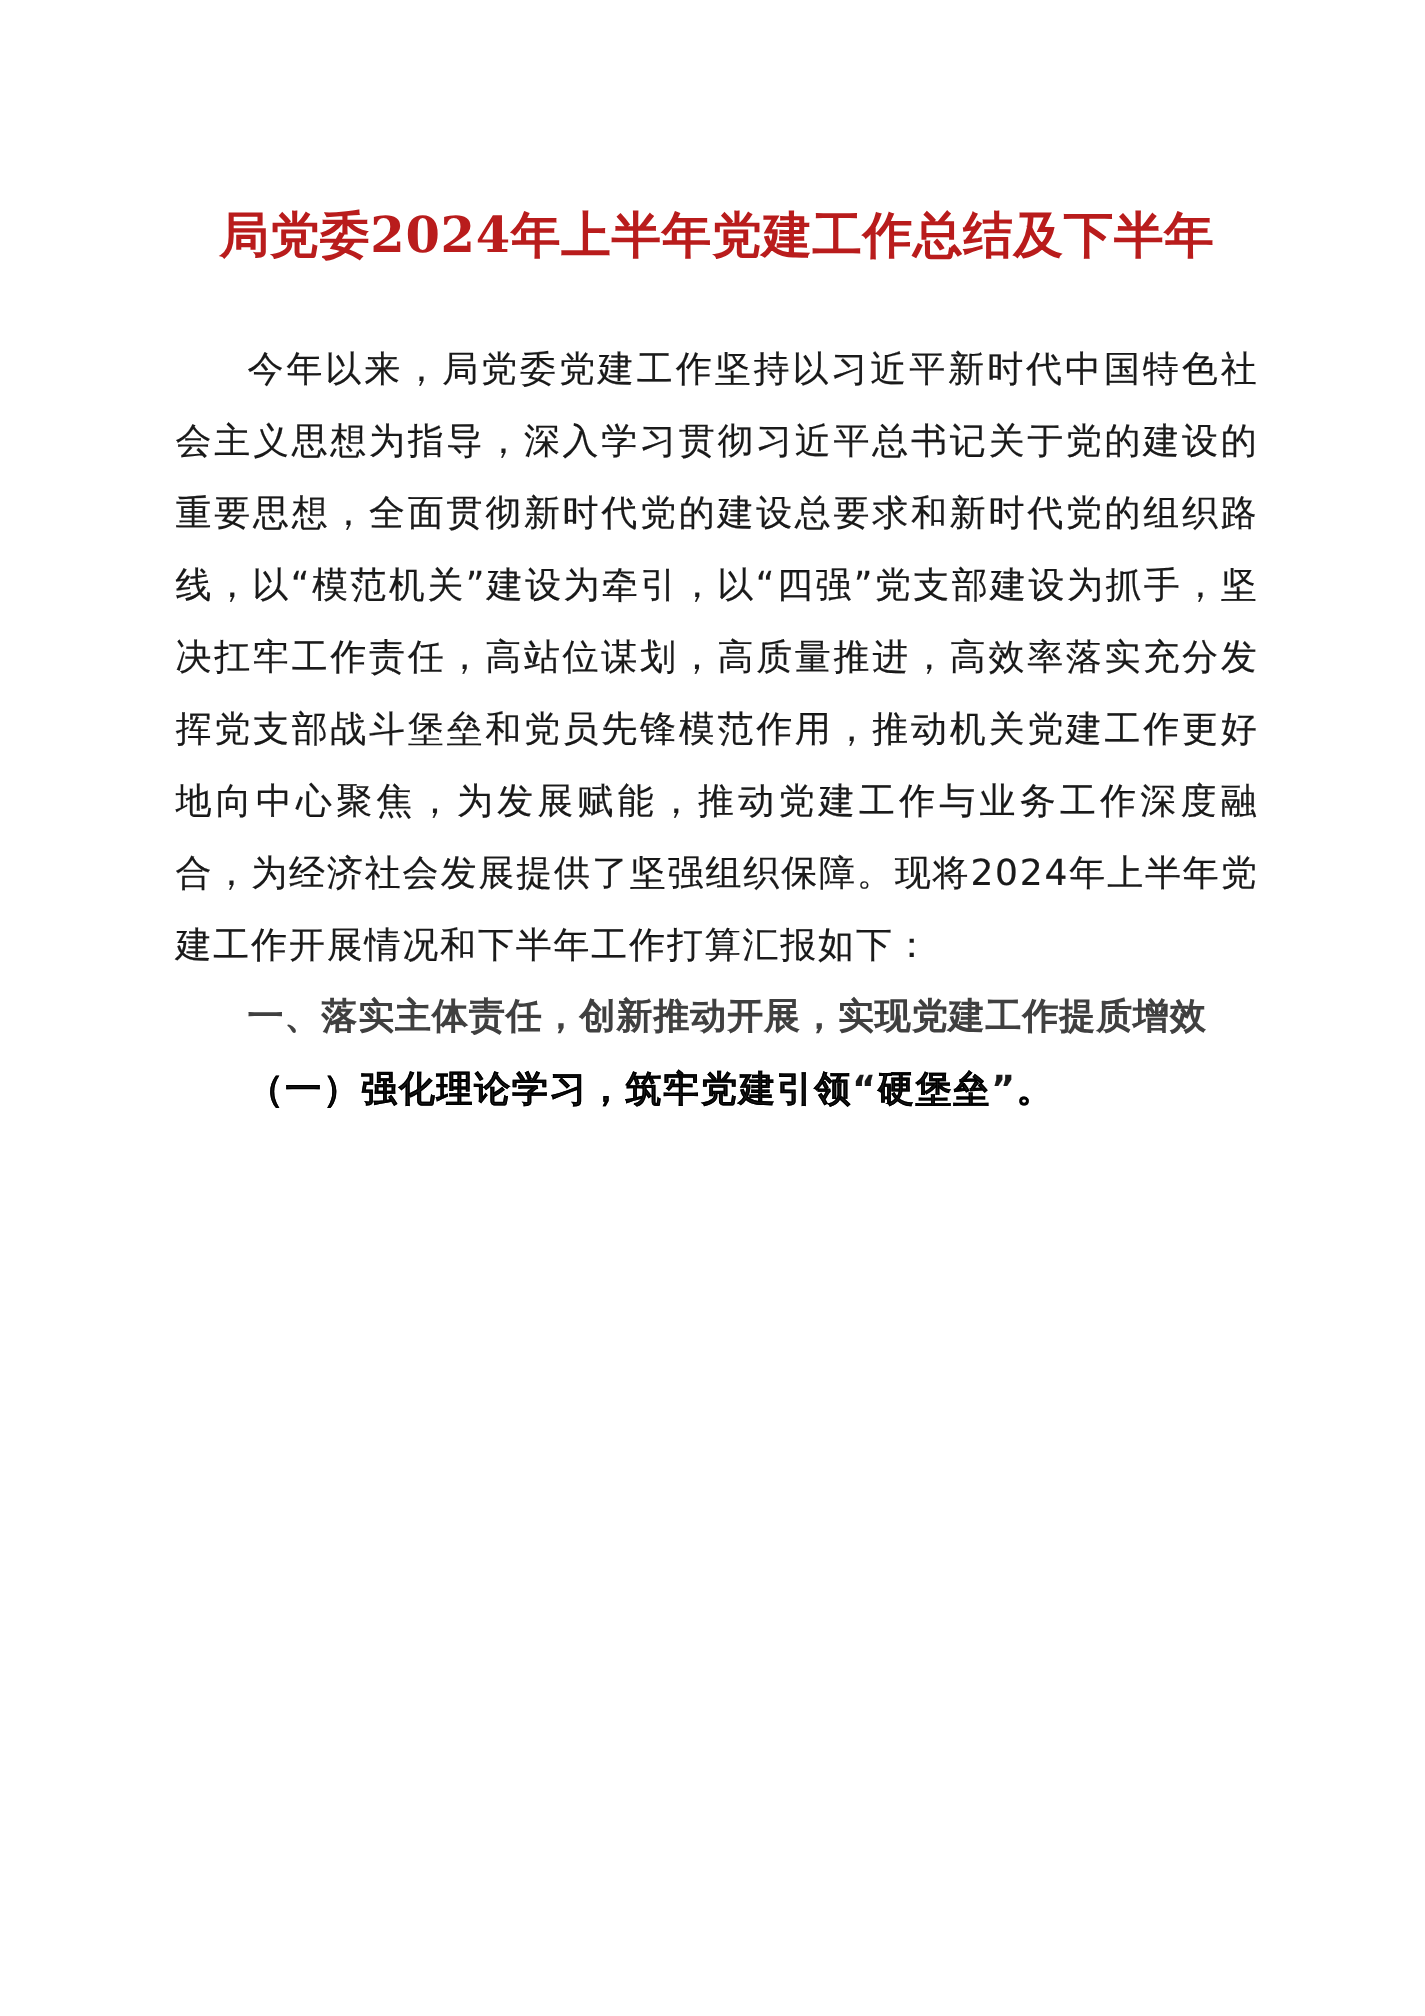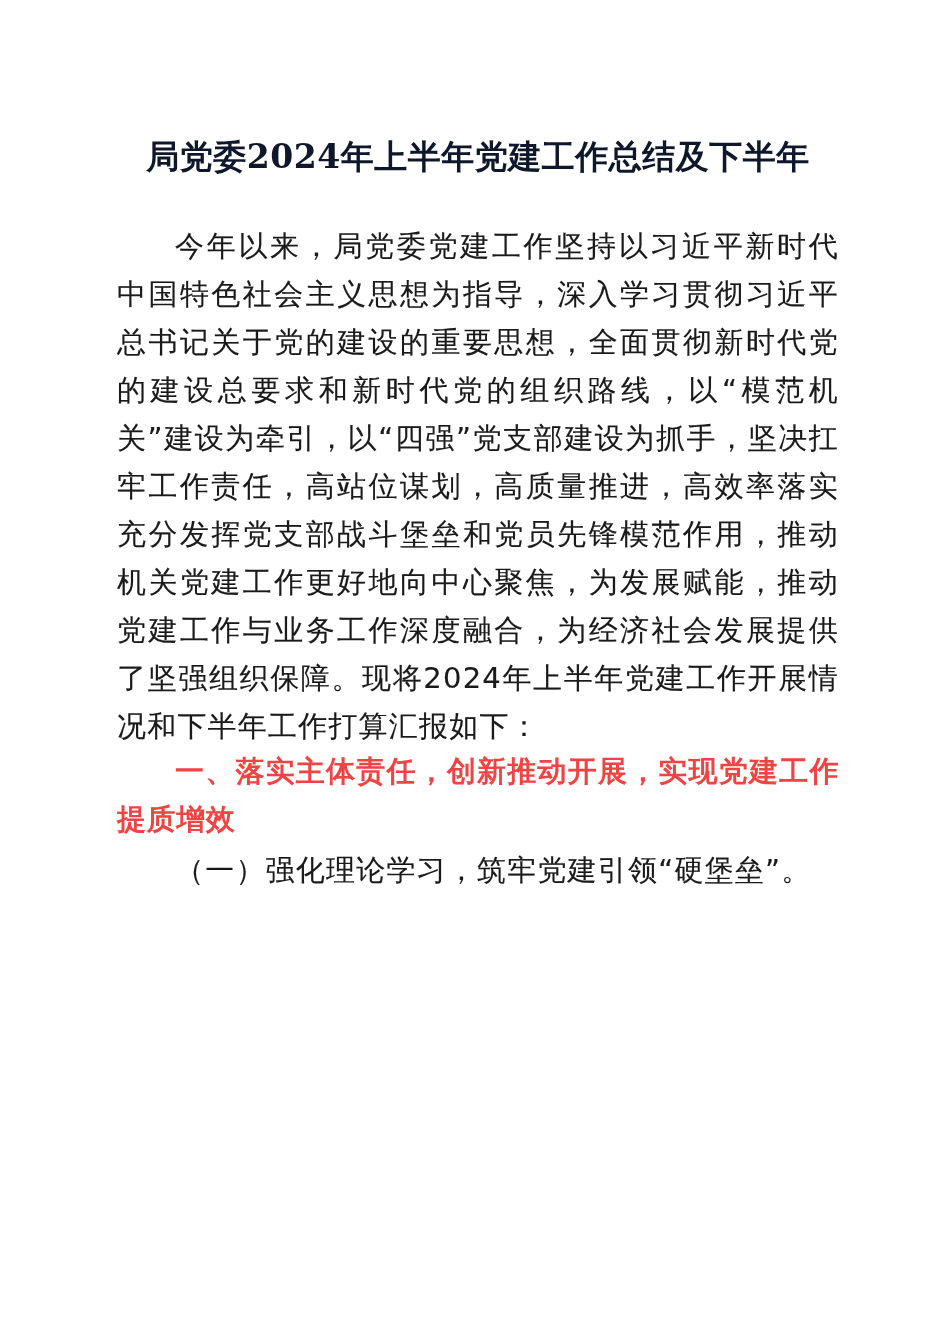--- a/index.html
+++ b/index.html
@@ -33,60 +33,60 @@
   
   .doc-title {
     font-family: "DejaVu Serif", "Liberation Serif", serif;
     font-weight: bold;
     font-size: 33px;
     line-height: 50px;
     text-align: center;
     letter-spacing: 0.5px;
     margin: 0;
     padding-top: 12px;
-    color: #0f172a;
+    color: #b91c1c;
     width: 722px;
   }
   .doc-title .tline {
     display: block;
     white-space: nowrap;
   }
 
   
   .para {
     font-family: "DejaVu Sans", "Liberation Sans", sans-serif;
-    font-size: 29px;
+    font-size: 24px;
     line-height: 48px;
     letter-spacing: 1.2px;
     color: #1a1a1a;
     margin: 0;
     text-align: justify;
     text-justify: inter-character;
     font-weight: 400;
     -webkit-text-stroke: 0.1px #000;
   }
   .para.indent {
     text-indent: 2em;
   }
   .para.first-block {
     margin-top: 40px;
   }
 
   
   .para.heading-bold {
-    font-family: Liberation Mono, monospace;
+    font-family: Liberation Serif, serif;
     font-weight: bold;
     letter-spacing: 0.6px;
     -webkit-text-stroke: 0px;
-    color: #ef4444;
+    color: #404040;
   }
 
   
   .para.subheading {
-    font-weight: 400;
+    font-weight: 700;
   }
 </style>
 </head>
 <body>
 
 <div class="page">
   <div class="doc-body">
 
     <h1 class="doc-title">
       <span class="tline">局党委2024年上半年党建工作总结及下半年</span>

